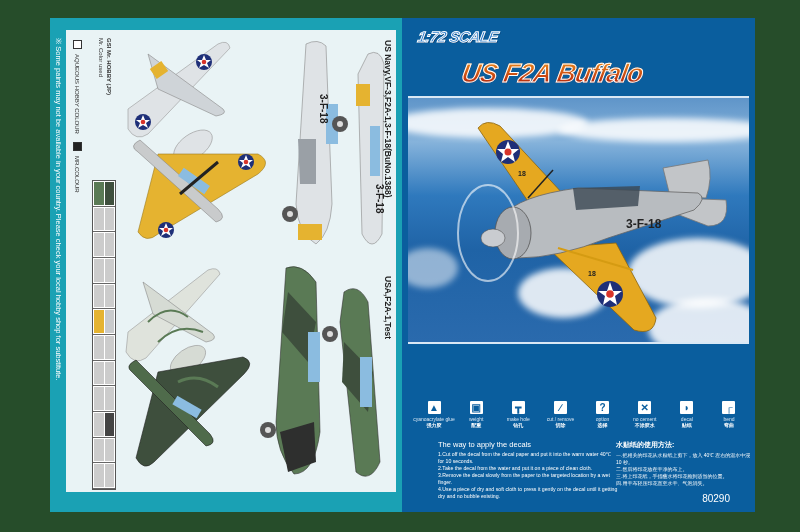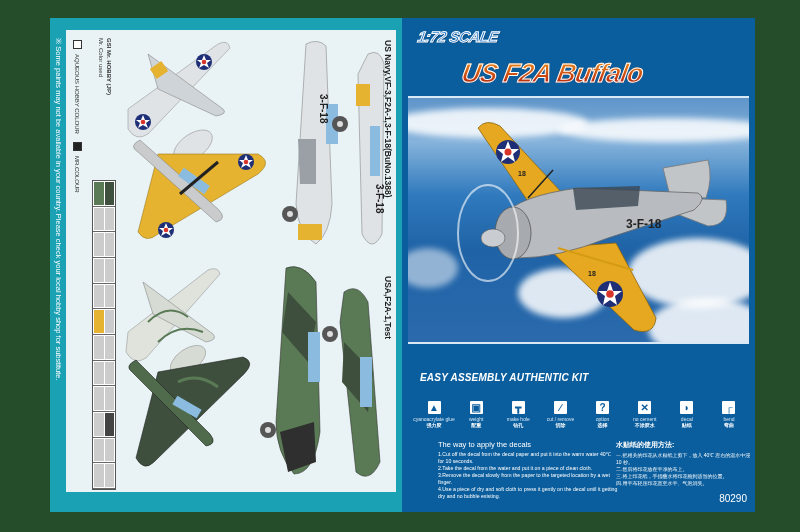--- a/index.html
+++ b/index.html
@@ -44,21 +44,21 @@
   .icon-item { width: 40px; display: flex; flex-direction: column; align-items: center; }
   .icon-box { width: 13px; height: 13px; background: #fff; border-radius: 1px; display: flex; align-items: center; justify-content: center; color: #0a5e9e; font-size: 10px; font-weight: bold; line-height: 1; }
   .icon-label { margin-top: 2px; font-size: 5px; color: #d7e6f4; text-align: center; white-space: nowrap; }
   .icon-label-cn { font-size: 5px; color: #fff; text-align: center; font-weight: bold; }
   .howto { position: absolute; left: 36px; top: 422px; width: 180px; color: #fff; }
   .howto h3 { font-size: 7.5px; font-weight: normal; margin-bottom: 2px; }
   .howto p { font-size: 5.2px; line-height: 7px; }
   .howto-cn { position: absolute; left: 214px; top: 422px; width: 135px; color: #fff; }
   .howto-cn h3 { font-size: 7px; font-weight: bold; margin-bottom: 2px; }
   .howto-cn p { font-size: 5px; line-height: 7px; }
-  .kit-number { position: absolute; right: 8px; bottom: 8px; font-size: 10px; color: #fff; }
+  .kit-number { position: absolute; right: 25px; bottom: 8px; font-size: 10px; color: #fff; }
 </style>
 </head>
 <body>
 
 <div class="stage">
 
   <div class="left-page">
     <div class="left-footnote">
       <div class="rot-text" style="left:12px; top:8px;">※ Some paints may not be available in your country. Please check your local hobby shop for substitute.</div>
     </div>
@@ -244,21 +244,20 @@
         <circle cx="202" cy="196" r="3.8" fill="#d8342a"></circle>
 
         <text x="218" y="130" font-size="12" font-weight="bold" fill="#222" font-family="Liberation Sans, sans-serif">3-F-18</text>
         <text x="110" y="78" font-size="7" font-weight="bold" fill="#222" font-family="Liberation Sans, sans-serif">18</text>
         <text x="180" y="178" font-size="7" font-weight="bold" fill="#222" font-family="Liberation Sans, sans-serif">18</text>
         <line x1="120" y1="100" x2="145" y2="72" stroke="#222" stroke-width="1.5"></line>
         <line x1="150" y1="150" x2="225" y2="172" stroke="#d59b12" stroke-width="2"></line>
       </svg>
     </div>
 
-    <div class="subtitle">EASY ASSEMBLY AUTHENTIC KIT</div>
 
     <div class="icon-row">
       <div class="icon-item">
         <div class="icon-box">▲</div>
         <div class="icon-label">cyanoacrylate glue</div>
         <div class="icon-label-cn">强力胶</div>
       </div>
       <div class="icon-item">
         <div class="icon-box">▣</div>
         <div class="icon-label">weight</div>

